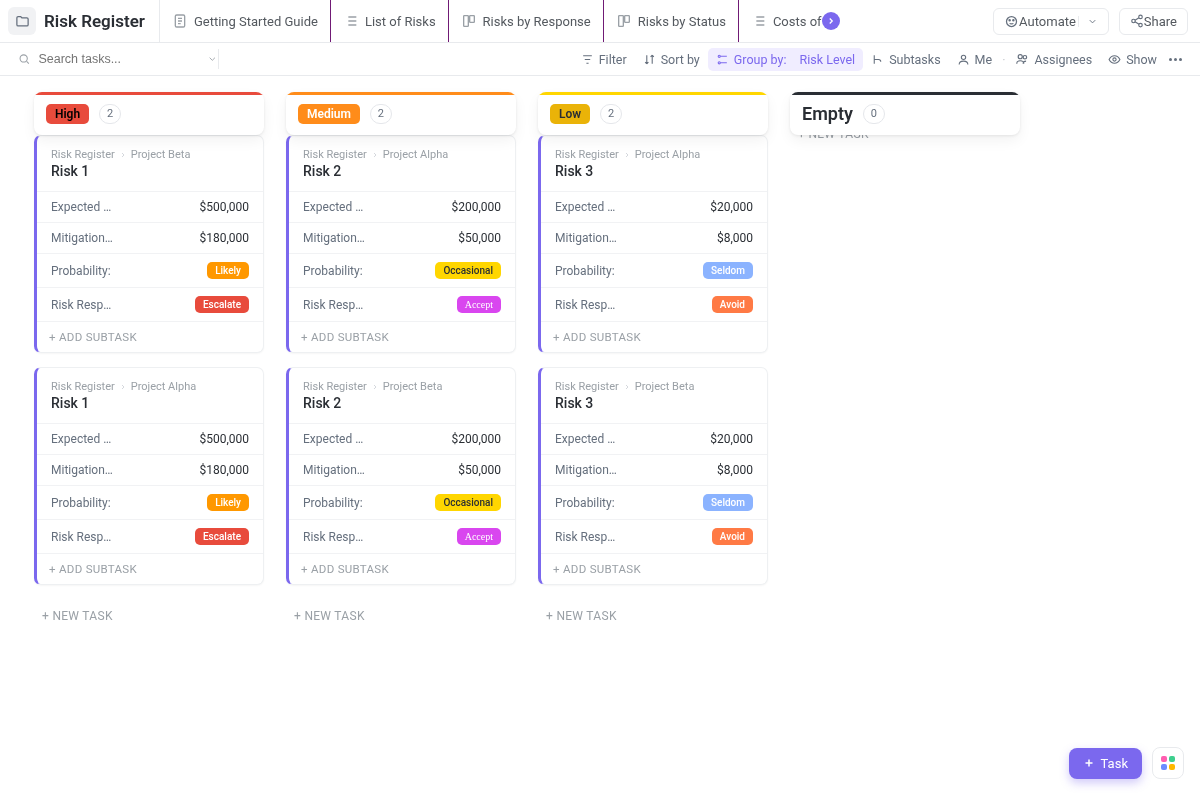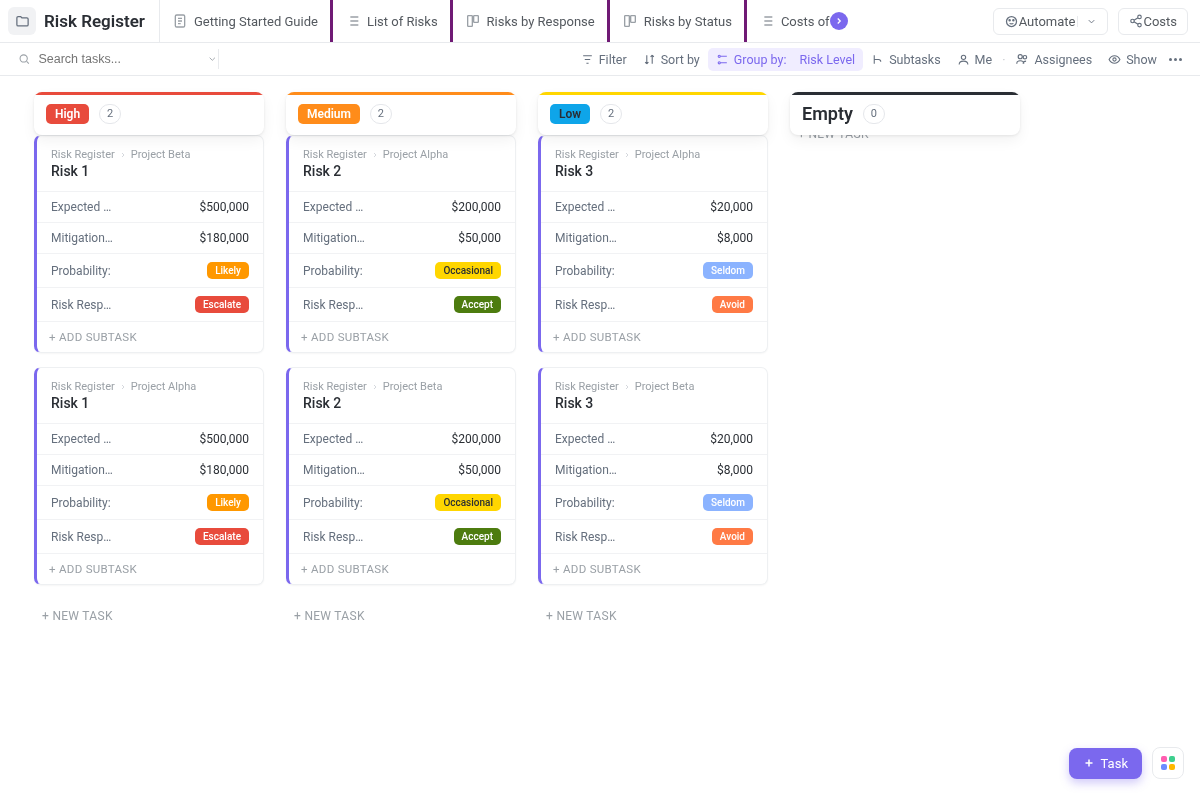--- a/index.html
+++ b/index.html
@@ -3,21 +3,21 @@
 <meta charset="utf-8">
 <style>
   * { box-sizing: border-box; margin: 0; padding: 0; }
   body { font-family: -apple-system, BlinkMacSystemFont, "Segoe UI", Roboto, sans-serif; background: #fff; color: #2a2e34; width: 1200px; height: 795px; overflow: hidden; }
 
   
   .topbar { display:flex; align-items:center; height:43px; border-bottom:1px solid #e8eaed; padding:0 12px 0 8px; position:relative; }
   .folder-chip{ width:28px; height:28px; border-radius:6px; background:#f1f2f4; display:flex; align-items:center; justify-content:center; margin-right:8px;}
   .title { font-size:17px; font-weight:600; margin-right:14px; white-space:nowrap; }
   .tabs { display:flex; align-items:center; height:100%; overflow:hidden; flex:1;}
-  .tab { display:flex; align-items:center; gap:6px; padding:0 12px; height:100%; font-size:13px; color:#54595f; border-right:3px solid #701a75; cursor:pointer; white-space:nowrap; position:relative;}
+  .tab { display:flex; align-items:center; gap:6px; padding:0 12px; height:100%; font-size:13px; color:#54595f; border-right:1px solid #701a75; cursor:pointer; white-space:nowrap; position:relative;}
   .tab:first-child{border-left:1px solid #e8eaed;}
   .tab.active { color:#7b68ee; font-weight:500;}
   .tab.active::after{ content:""; position:absolute; left:0; right:0; bottom:-1px; height:3px; background:#7b68ee;}
   .tab .ic{ width:16px; height:16px; flex:none;}
   .scroll-dot{ width:18px; height:18px; border-radius:50%; background:#7b68ee; display:flex; align-items:center; justify-content:center; margin-left:-4px; margin-right:8px;}
   .add-view{ display:flex; align-items:center; gap:6px; color:#54595f; font-size:13px; padding:0 10px; cursor:pointer;}
   .top-right{ display:flex; align-items:center; gap:10px; margin-left:auto;}
   .btn-outline{ display:flex; align-items:center; gap:0; border:1px solid #e8eaed; border-radius:6px; padding:5px 10px; font-size:13px; color:#54595f; cursor:pointer; background:#fff;}
   .chev-box{ border-left:1px solid #e8eaed; padding-left:8px; margin-left:2px;}
 
@@ -48,21 +48,21 @@
   .crumbs .cv{ width:8px; height:8px;}
   .card-title{ font-size:14px; font-weight:500; color:#2a2e34; padding:2px 14px 12px;}
   .row{ display:flex; align-items:center; justify-content:space-between; border-top:1px solid #f1f2f4; padding:8px 14px; font-size:12px;}
   .row .lab{ color:#656f7d; max-width:64px; white-space:nowrap; overflow:hidden; text-overflow:ellipsis;}
   .row .val{ color:#2a2e34;text-align:center;}
   .pill{ font-size:10px; padding:3px 8px; border-radius:5px; color:#fff; font-weight:500;}
   .p-likely{ background:#ff9800;}
   .p-occ{ background:#ffd600; color:#2a2e34;}
   .p-seldom{ background:#8bb3ff;}
   .r-escal{ background:#e84b3c;}
-  .r-accept{ background:#4d7c0f;}
+  .r-accept{ background:#d946ef;font-family:Liberation Serif, serif;}
   .r-avoid{ background:#ff7a45;}
   .add-sub{ border-top:1px solid #f1f2f4; padding:8px 12px; font-size:11.5px; letter-spacing:.3px; color:#9aa0a6; cursor:pointer;}
   .new-task{ font-size:12px; letter-spacing:.3px; color:#9aa0a6; padding:10px 8px; cursor:pointer;}
 
   
   .fab-wrap{ position:fixed; right:16px; bottom:16px; display:flex; gap:10px; align-items:center;margin-left:33px;}
   .fab-task{ background:#7b68ee; color:#fff; border-radius:8px; padding:8px 14px; font-size:13px; display:flex; align-items:center; gap:6px; cursor:pointer; box-shadow:0 4px 10px rgba(123,104,238,.35);}
   .fab-apps{ width:32px; height:32px; border-radius:8px; border:1px solid #e8eaed; background:#fff; display:flex; align-items:center; justify-content:center; cursor:pointer;}
   .grid4{ width:14px; height:14px; display:grid; grid-template-columns:1fr 1fr; gap:2px;}
   .grid4 i{ width:6px; height:6px; border-radius:2px;}
@@ -140,21 +140,21 @@
           </svg>
       </span>
     </div>
     <div class="btn-outline">
       <svg width="14" height="14" viewBox="0 0 24 24" fill="none" stroke="#656f7d" stroke-width="2">
           <circle cx="18" cy="5" r="3"></circle>
           <circle cx="6" cy="12" r="3"></circle>
           <circle cx="18" cy="19" r="3"></circle>
           <path d="M8.6 10.6l6.8-4M8.6 13.4l6.8 4"></path>
         </svg>
-      <span>Costs</span>
+      <span>Share</span>
     </div>
   </div>
 </div>
 
 <div class="toolbar">
   <div class="search-wrap">
     <svg width="14" height="14" viewBox="0 0 24 24" fill="none" stroke="#9aa0a6" stroke-width="2">
         <circle cx="11" cy="11" r="7"></circle>
         <path d="M21 21l-4.3-4.3"></path>
       </svg>
@@ -219,21 +219,21 @@
   <div class="dots3">
       <span></span>
       <span></span>
       <span></span>
     </div>
 </div>
 
 <div class="board" id="board">
     <div class="col">
       <div class="col-head" style="--bar:#e84b3c">
-        <span class="level-pill" style="background:#e84b3c;color:#ffffff;">High</span>
+        <span class="level-pill" style="background:#e84b3c;color:#000000;">High</span>
         <span class="count-bub">2</span>
       </div>
       <div class="cards">
         <div class="card" style="--edge: #7b68ee;">
           <div class="crumbs">
             <span>Risk Register</span>
             <svg class="cv" viewBox="0 0 24 24" fill="none" stroke="#c0c4cc" stroke-width="2">
               <path d="M9 6l6 6-6 6"></path>
             </svg>
             <span>Project Beta</span>
@@ -345,21 +345,21 @@
             <span class="lab">Risk Respo…</span>
             <span class="pill r-accept">Accept</span>
           </div>
           <div class="add-sub">+ ADD SUBTASK</div>
         </div>
         <div class="new-task">+ NEW TASK</div>
       </div>
     </div>
     <div class="col">
       <div class="col-head" style="--bar:#ffd600">
-        <span class="level-pill" style="background:#0ea5e9;color:#2a2e34;">Low</span>
+        <span class="level-pill" style="background:#eab308;color:#2a2e34;">Low</span>
         <span class="count-bub">2</span>
       </div>
       <div class="cards">
         <div class="card" style="--edge: #7b68ee;">
           <div class="crumbs">
             <span>Risk Register</span>
             <svg class="cv" viewBox="0 0 24 24" fill="none" stroke="#c0c4cc" stroke-width="2">
               <path d="M9 6l6 6-6 6"></path>
             </svg>
             <span>Project Alpha</span>

